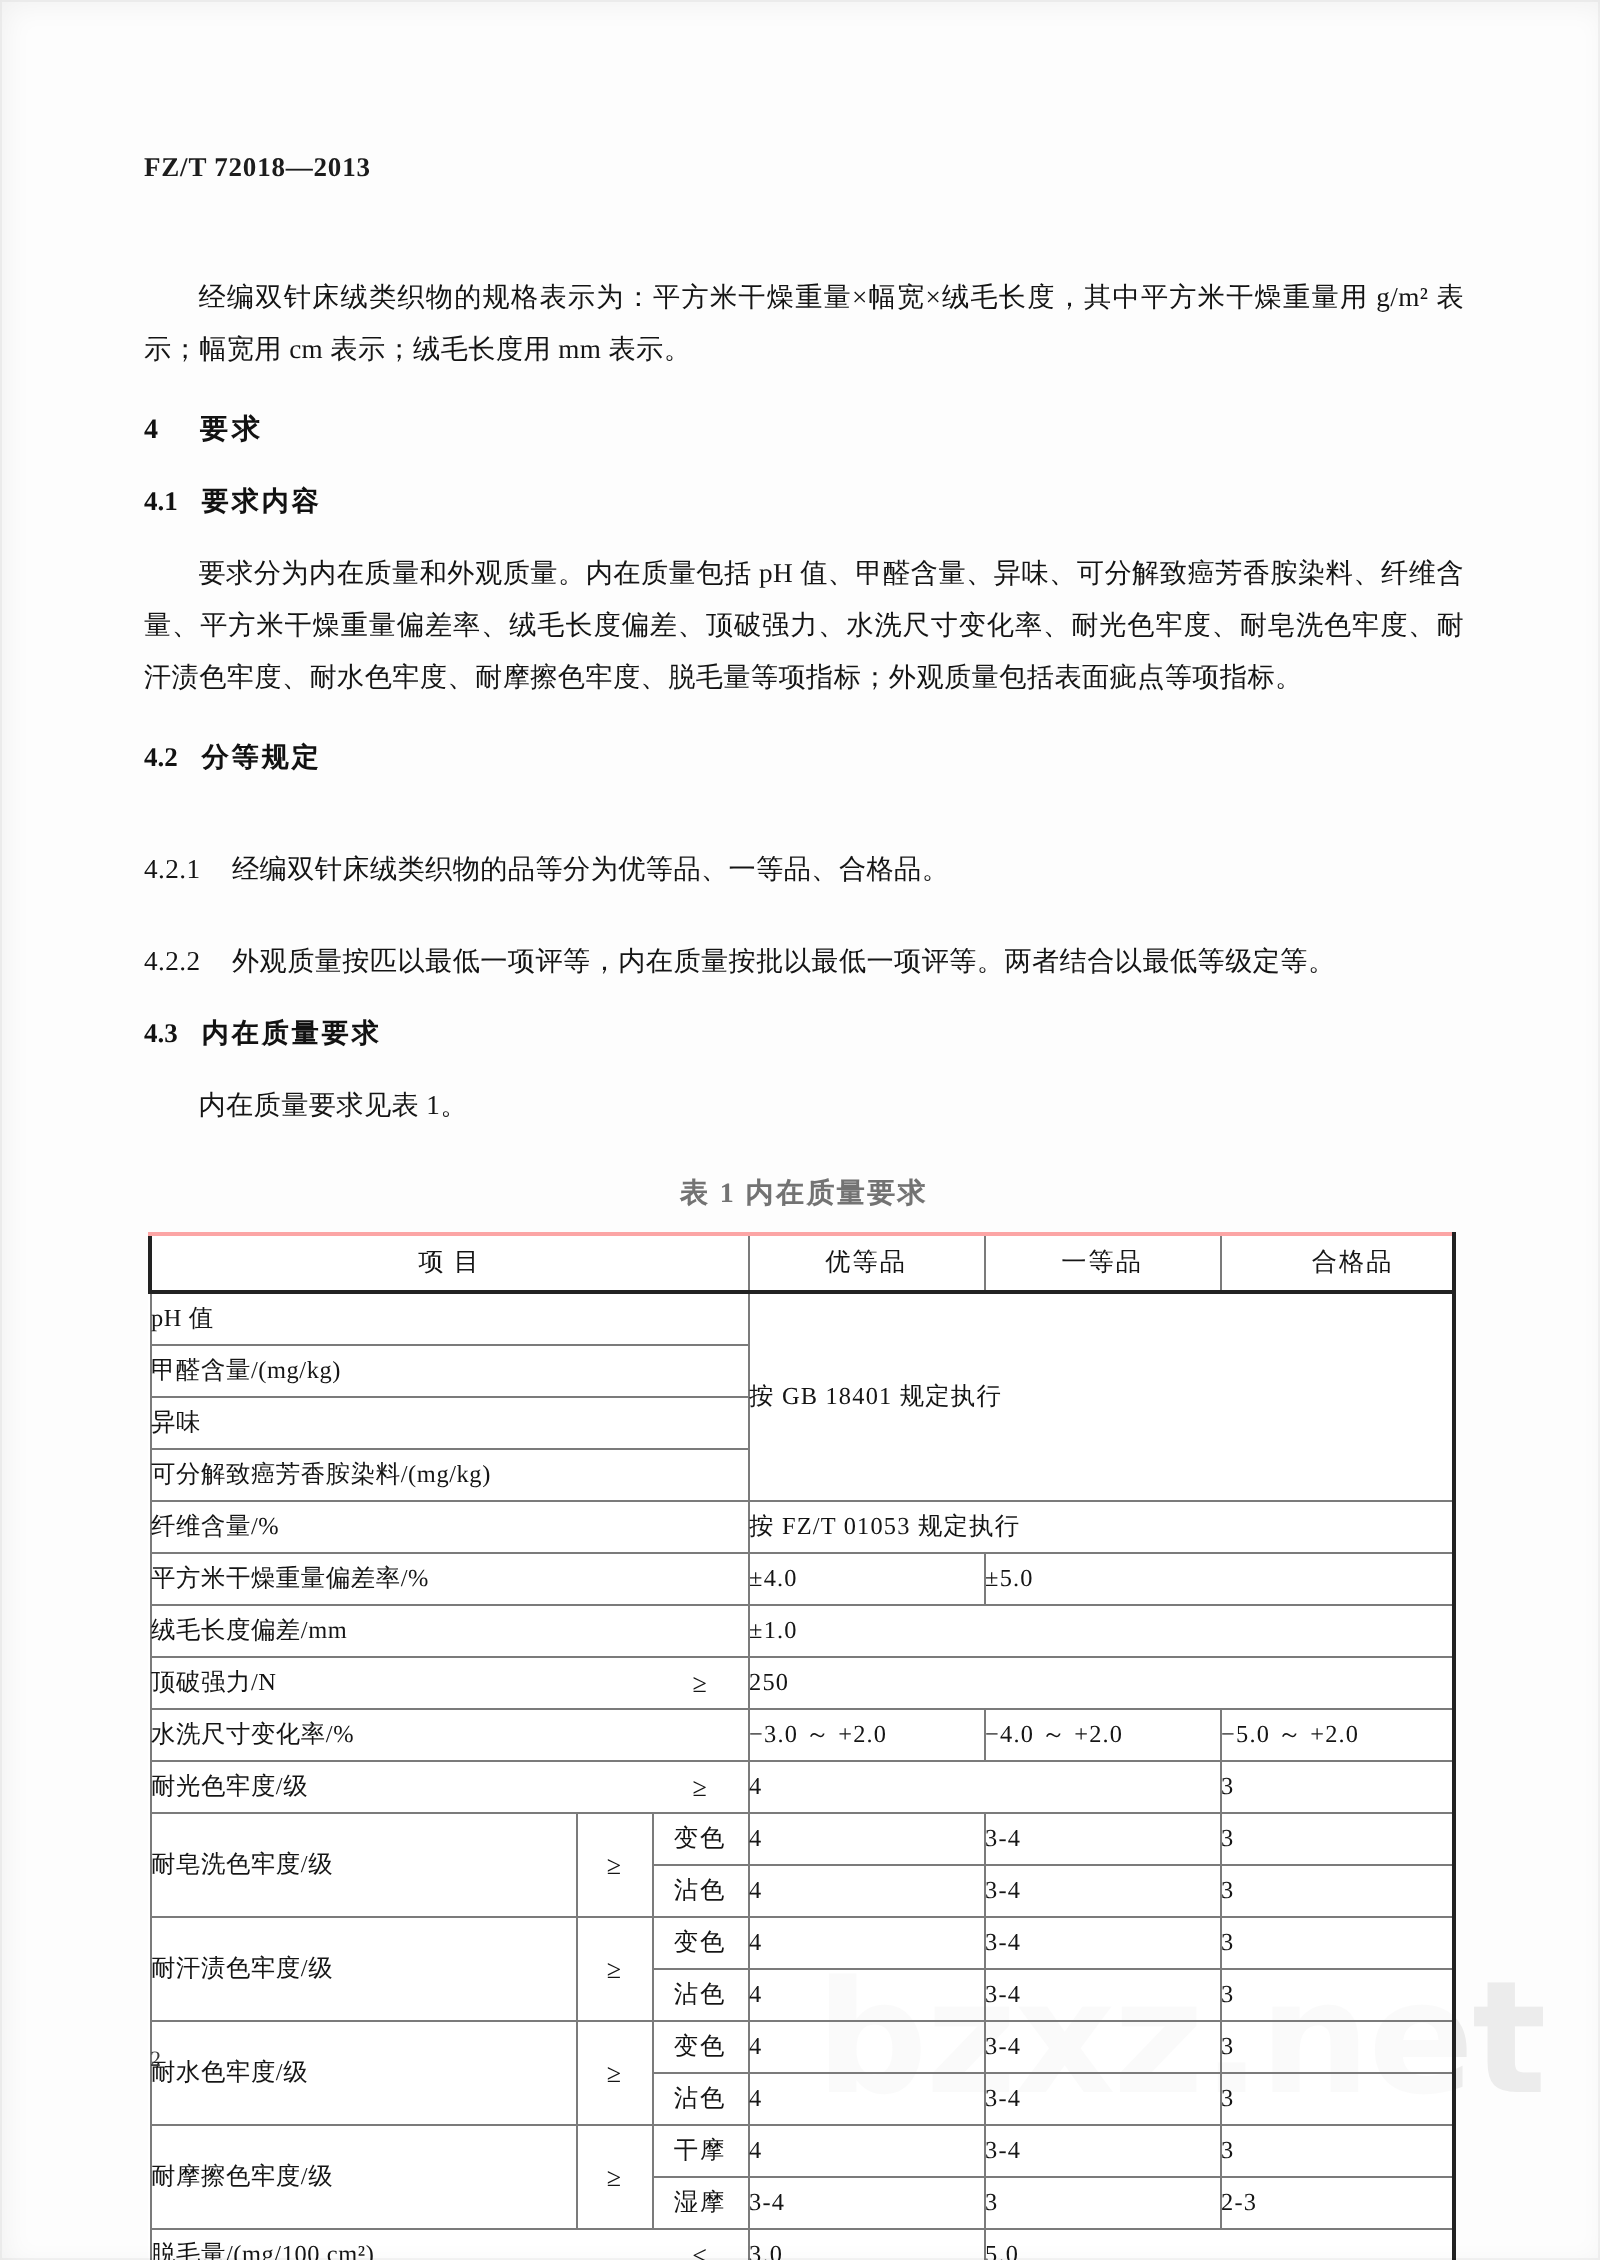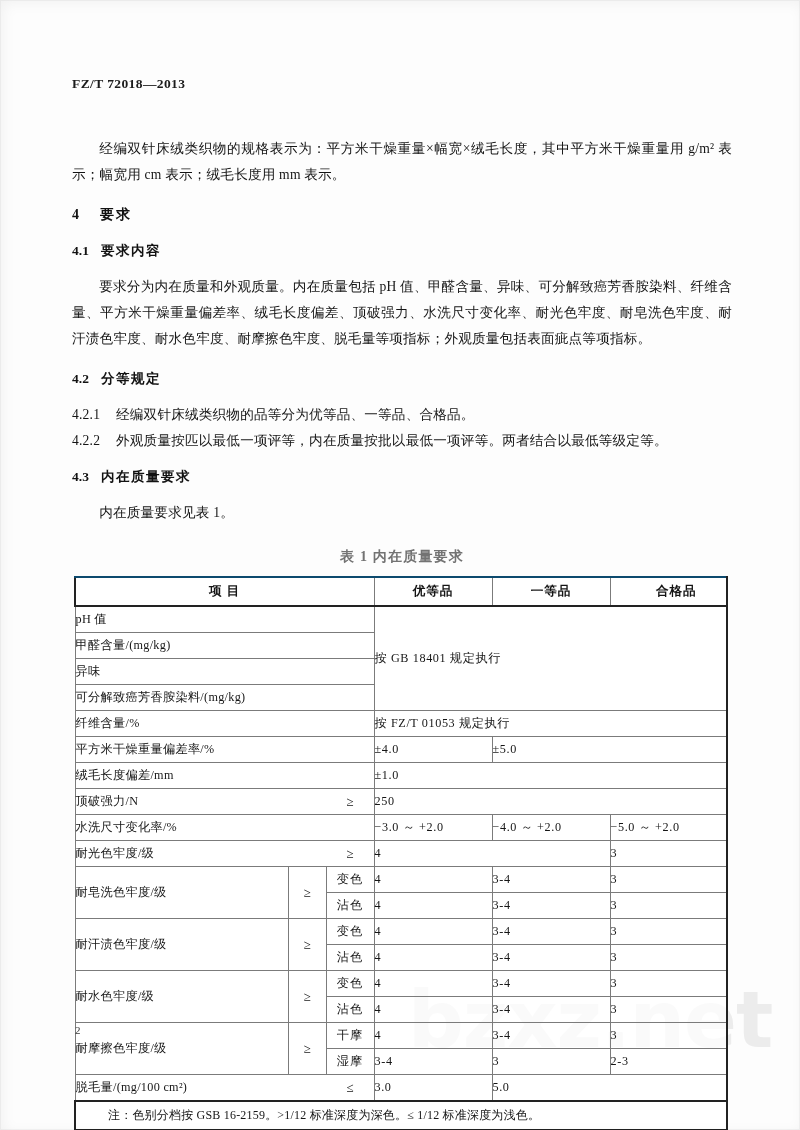--- a/index.html
+++ b/index.html
@@ -92,21 +92,21 @@
     color: #141414;
   }
   p.numbered {
     font-size: 13.6px;
     line-height: 26px;
     margin: 0;
     text-indent: 0;
     letter-spacing: 0.2px;
     color: #141414;
   }
-  p.numbered .num { display: inline-block; min-width: 44px; }
+  p.numbered .num { display: inline-block; min-width: 44px; margin-top: 20px; }
 
   .sp-10 { height: 10px; }
   .sp-14 { height: 14px; }
   .sp-18 { height: 18px; }
   .sp-22 { height: 22px; }
 
   .table-title {
     text-align: center;
     font-size: 14px;
     font-weight: bold;
@@ -126,25 +126,25 @@
     background: rgba(255,255,255,0.72);
   }
   table.spec td, table.spec th {
     border: 1px solid #7b7b7b;
     padding: 0;
     height: 25px;
     font-weight: normal;
     vertical-align: middle;
   }
   table.spec tr.hdr th {
-    border-top: 2px solid #0c4a6e;
+    border-top: 2px solid #fca5a5;
     border-bottom: 2px solid #222;
     height: 27px;
     text-align: center;
-    font-weight: bold;
+    font-weight: normal;
     letter-spacing: 1px;
     font-size: 12.6px;
   }
   table.spec tr.hdr th.first { border-left: 2px solid #222; }
   table.spec tr.hdr th.last { border-right: 2px solid #222; padding-left: 16px; }
 
   td.itm {
     padding-left: 9px;
     text-align: left;
     border-left: 2px solid #222;

